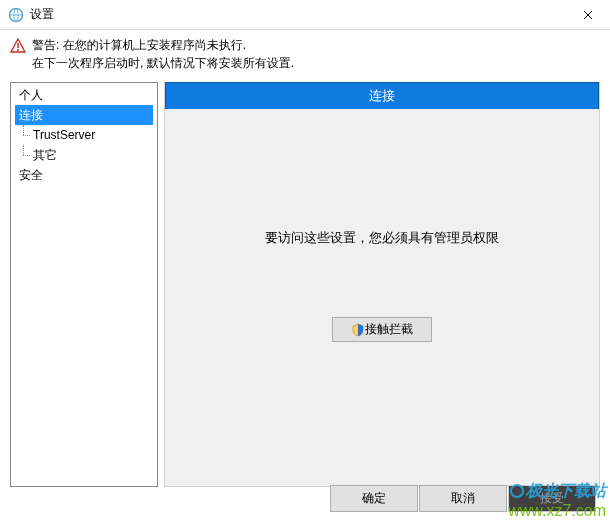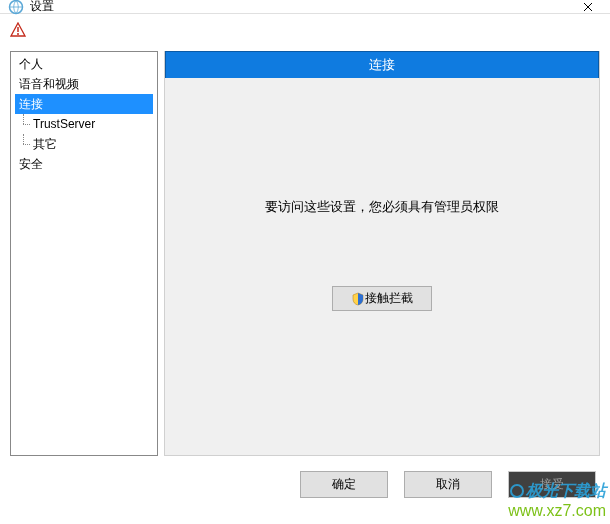--- a/index.html
+++ b/index.html
@@ -6,21 +6,21 @@
 body {
   font-family: "Microsoft YaHei", "SimSun", Tahoma, sans-serif;
   font-size: 12px;
   background: #fff;
   width: 610px;
   height: 524px;
   overflow: hidden;
   position: relative;
 }
 .titlebar {
-  height: 14px;
+  height: 30px;
   background: #fff;
   border-bottom: 1px solid #e0e0e0;
   display: flex;
   align-items: center;
   padding: 0 0 0 8px;
 }
 .titlebar .app-icon {
   width: 16px; height: 16px; margin-right: 6px;
   display: flex; align-items: center; justify-content: center;
 }
@@ -100,24 +100,24 @@
   padding: 3px 18px;
   background: #e1e1e1;
   border: 1px solid #adadad;
   font-family: inherit;
   font-size: 12px;
   cursor: default;
 }
 .action-btn svg { display: block; }
 .button-row {
   position: absolute;
-  bottom: 26px;
+  bottom: 12px;
   right: 14px;
   display: flex;
-  gap: 16px;
+  gap: 1px;
 }
 .win-btn {
   width: 88px;
   padding: 4px 0;
   background: #e1e1e1;
   border: 1px solid #adadad;
   font-family: inherit;
   font-size: 12px;
   text-align: center;
   cursor: default;
@@ -156,26 +156,29 @@
 </div>
 
 <div class="warning-area">
   <span class="warn-icon">
     <svg width="16" height="16" viewBox="0 0 16 16">
       <path d="M8 1 L15 14 L1 14 Z" fill="none" stroke="#c42b1c" stroke-width="1.3"></path>
       <line x1="8" y1="5" x2="8" y2="10" stroke="#c42b1c" stroke-width="1.5"></line>
       <circle cx="8" cy="12" r="1" fill="#c42b1c"></circle>
     </svg>
   </span>
+  <div class="warn-text">
+    <div>警告: 在您的计算机上安装程序尚未执行.</div>
+    <div>在下一次程序启动时, 默认情况下将安装所有设置.</div>
+  </div>
 </div>
 
 <div class="content">
   <div class="tree" id="tree">
       <div class="tree-item">个人</div>
-      <div class="tree-item">语音和视频</div>
       <div class="tree-item selected">连接</div>
       <div class="tree-item tree-child">TrustServer</div>
       <div class="tree-item tree-child">其它</div>
       <div class="tree-item">安全</div>
     </div>
   <div class="right">
     <div class="header-wrap">
       <div class="section-header">连接</div>
     </div>
     <div class="body">

